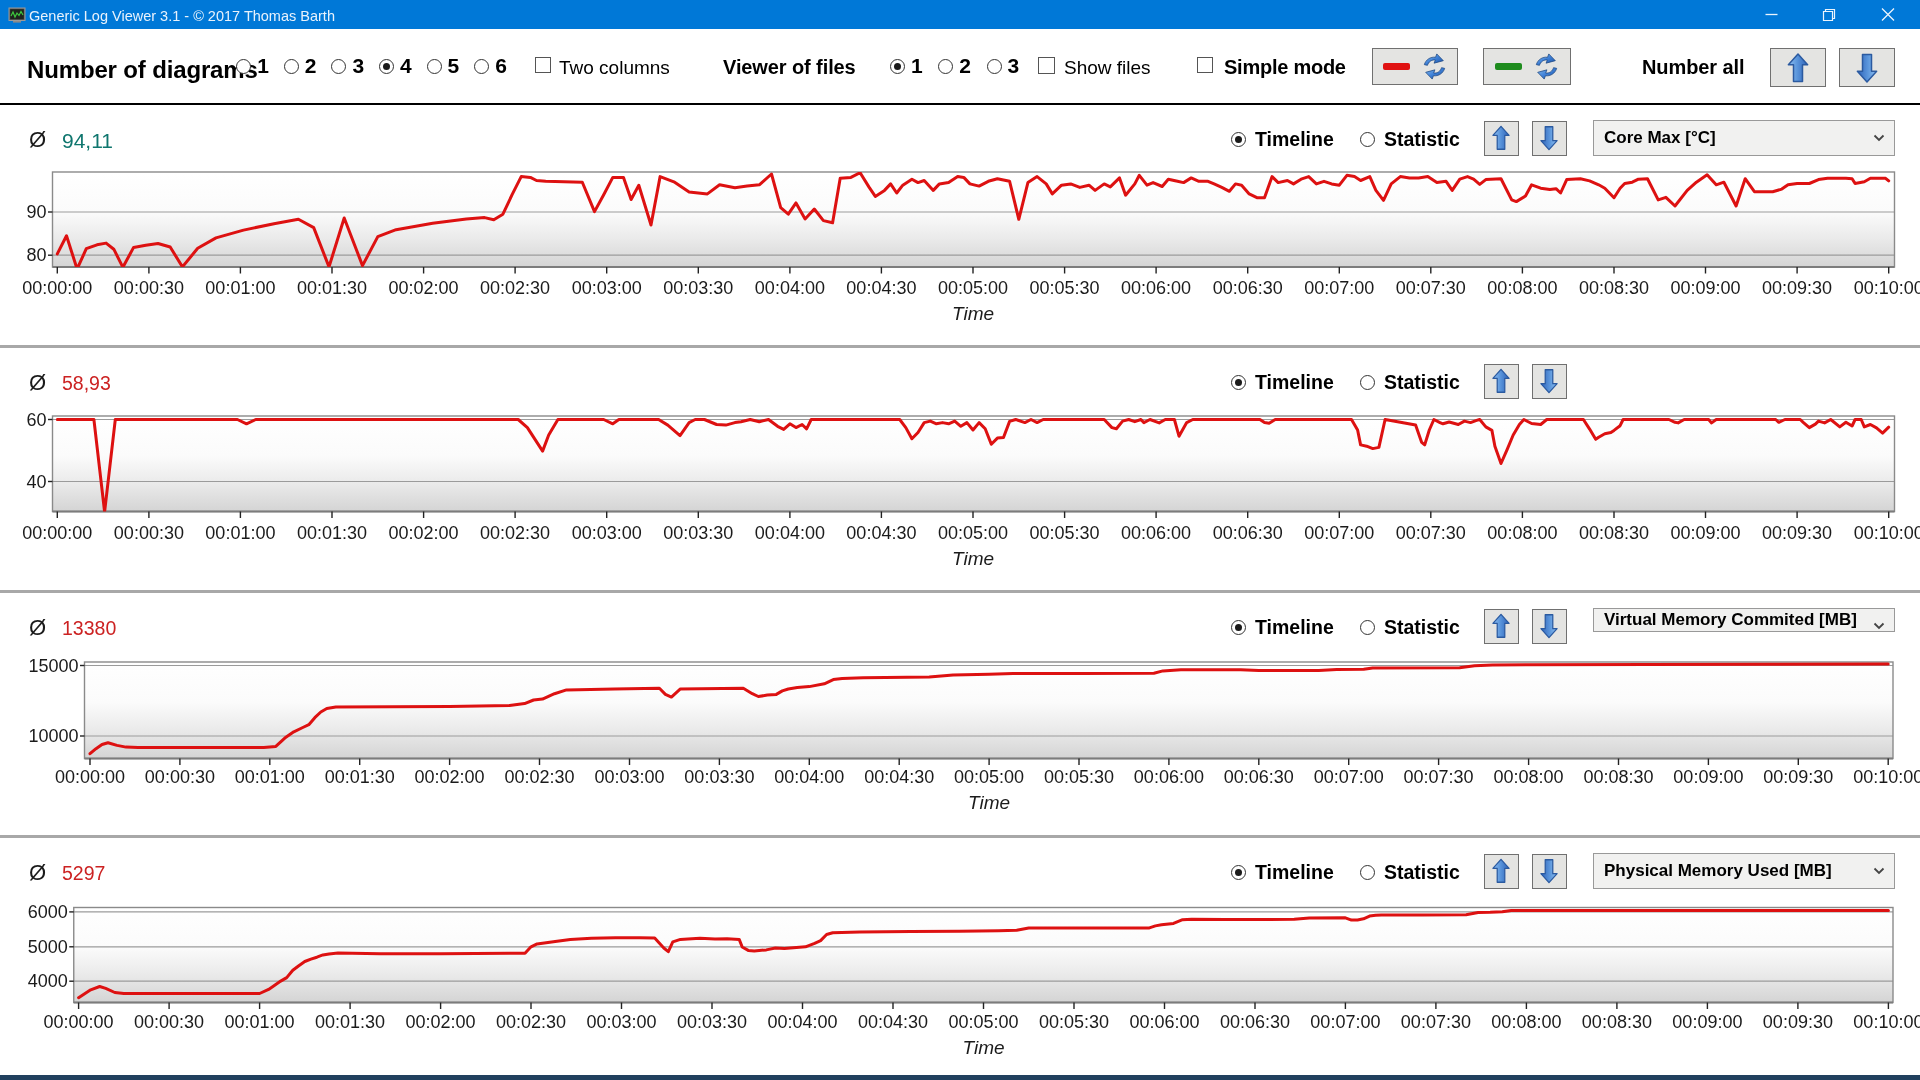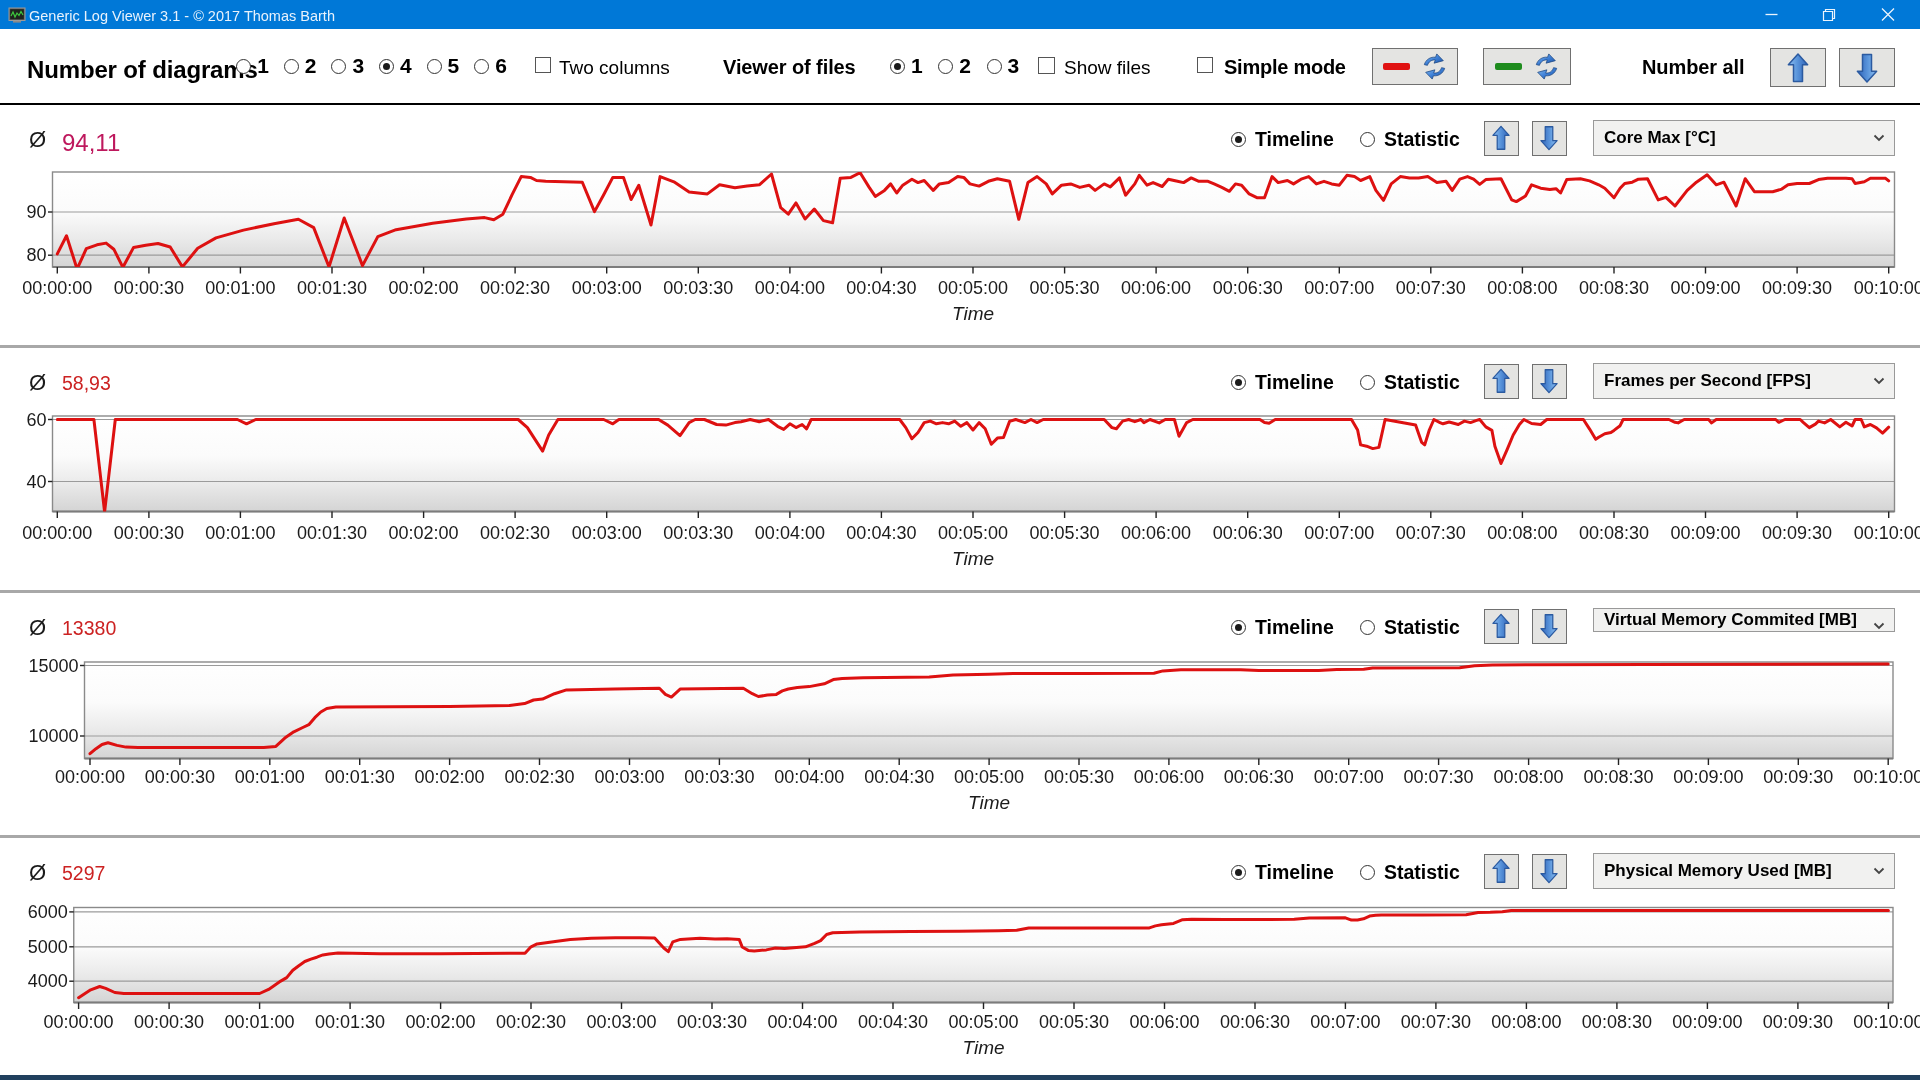--- a/index.html
+++ b/index.html
@@ -180,21 +180,21 @@
       <text x="1797.1" y="294.3" font-size="18" fill="#1b1b1b" text-anchor="middle">00:09:30</text>
       <line x1="1888.7" y1="267" x2="1888.7" y2="273.5" stroke="#222" stroke-width="1.4"></line>
       <text x="1888.7" y="294.3" font-size="18" fill="#1b1b1b" text-anchor="middle">00:10:00</text>
       <text x="46.5" y="218.2" font-size="18" fill="#1b1b1b" text-anchor="end">90</text>
       <line x1="48.0" y1="212.0" x2="52.5" y2="212.0" stroke="#222" stroke-width="1.4"></line>
       <text x="46.5" y="261.4" font-size="18" fill="#1b1b1b" text-anchor="end">80</text>
       <line x1="48.0" y1="255.2" x2="52.5" y2="255.2" stroke="#222" stroke-width="1.4"></line>
       <text x="973.0" y="320.3" font-size="19" font-style="italic" fill="#1b1b1b" text-anchor="middle">Time</text>
     </svg>
     <div class="abs" style="left:29px;top:126.5px;font-size:22px;color:#1a1a1a">Ø</div>
-    <div class="abs" style="left:62px;top:128.5px;font-size:24px;color:#be185d">94,11</div>
+    <div class="abs" style="left:62px;top:128.5px;font-size:21px;color:#0f766e">94,11</div>
     <span class="radio" style="left:1230.8px;top:132.0px">
       <span class="rdot"></span>
     </span>
     <div class="abs b" style="left:1255px;top:128.0px;font-size:19.5px">Timeline</div>
     <span class="radio" style="left:1360.4px;top:132.0px"></span>
     <div class="abs b" style="left:1384px;top:128.0px;font-size:19.5px">Statistic</div>
     <div class="btn" style="left:1484px;top:120.5px;width:34.5px;height:35px">
       <svg width="18" height="26" viewBox="0 0 20 28">
         <defs>
           <linearGradient id="u0" x1="0" y1="0" x2="1" y2="0">
@@ -312,23 +312,20 @@
         <defs>
           <linearGradient id="d1" x1="0" y1="0" x2="1" y2="0">
             <stop offset="0" stop-color="#8fc0f0"></stop>
             <stop offset="0.45" stop-color="#5b96dc"></stop>
             <stop offset="1" stop-color="#2e62b8"></stop>
           </linearGradient>
         </defs>
         <path d="M10 1 L19 11 L14.2 11 L14.2 26.5 L5.8 26.5 L5.8 11 L1 11 Z" fill="url(#d1)" stroke="#2b5aa0" stroke-width="1.4" stroke-linejoin="round" transform="rotate(180 10 14)"></path>
       </svg>
     </div>
-    <div class="combo b" style="left:1593px;top:363.4px;width:301.5px;height:36px;font-size:17px">Frames per Second [FPS]<svg style="position:absolute;right:9px;top:13px" width="12" height="8" viewBox="0 0 12 8">
-        <path d="M1.5 1.5 L6 6 L10.5 1.5" fill="none" stroke="#444" stroke-width="1.8"></path>
-      </svg></div>
     <svg style="position:absolute;left:0;top:0" width="1920" height="1080" viewBox="0 0 1920 1080">
       <defs>
         <linearGradient id="pg2" x1="0" y1="0" x2="0" y2="1">
           <stop offset="0" stop-color="#ffffff"></stop>
           <stop offset="0.42" stop-color="#fbfbfb"></stop>
           <stop offset="0.72" stop-color="#e9e9e9"></stop>
           <stop offset="1" stop-color="#d4d4d4"></stop>
         </linearGradient>
         <clipPath id="clip2">
           <rect x="84.5" y="662" width="1808.5" height="96.5"></rect>

